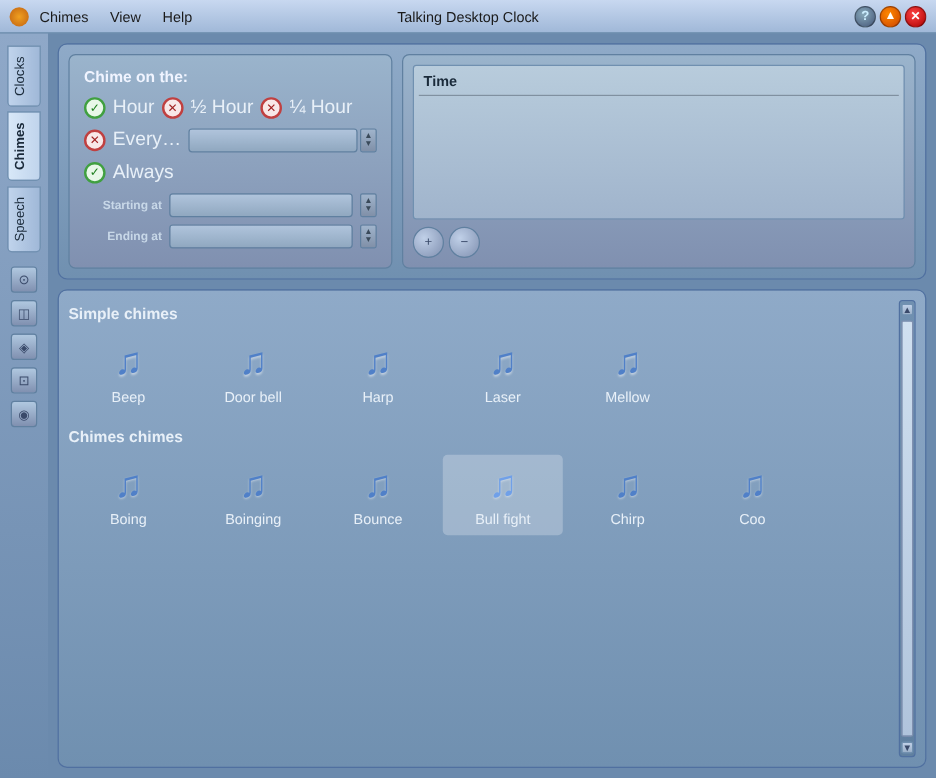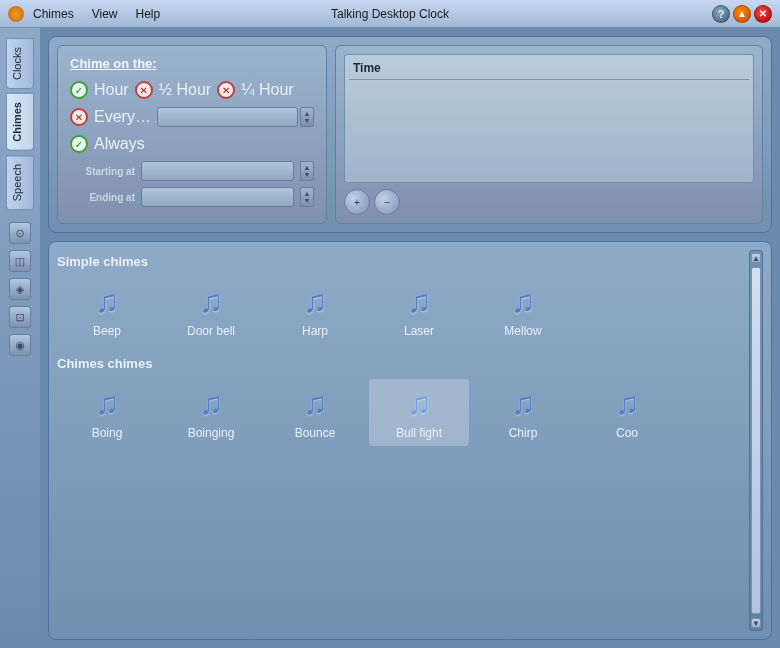--- a/index.html
+++ b/index.html
@@ -124,21 +124,20 @@
       border: 1px solid #6080a0;
       padding: 10px 12px;
       width: 270px;
       flex-shrink: 0;
     }
     .chime-title {
       font-size: 13px;
       font-weight: bold;
       color: #f0f4ff;
       margin-bottom: 10px;
-      text-decoration: underline;
     }
     .chime-row {
       display: flex;
       align-items: center;
       gap: 6px;
       margin-bottom: 8px;
     }
     .check-icon {
       width: 18px; height: 18px;
       border-radius: 50%;

